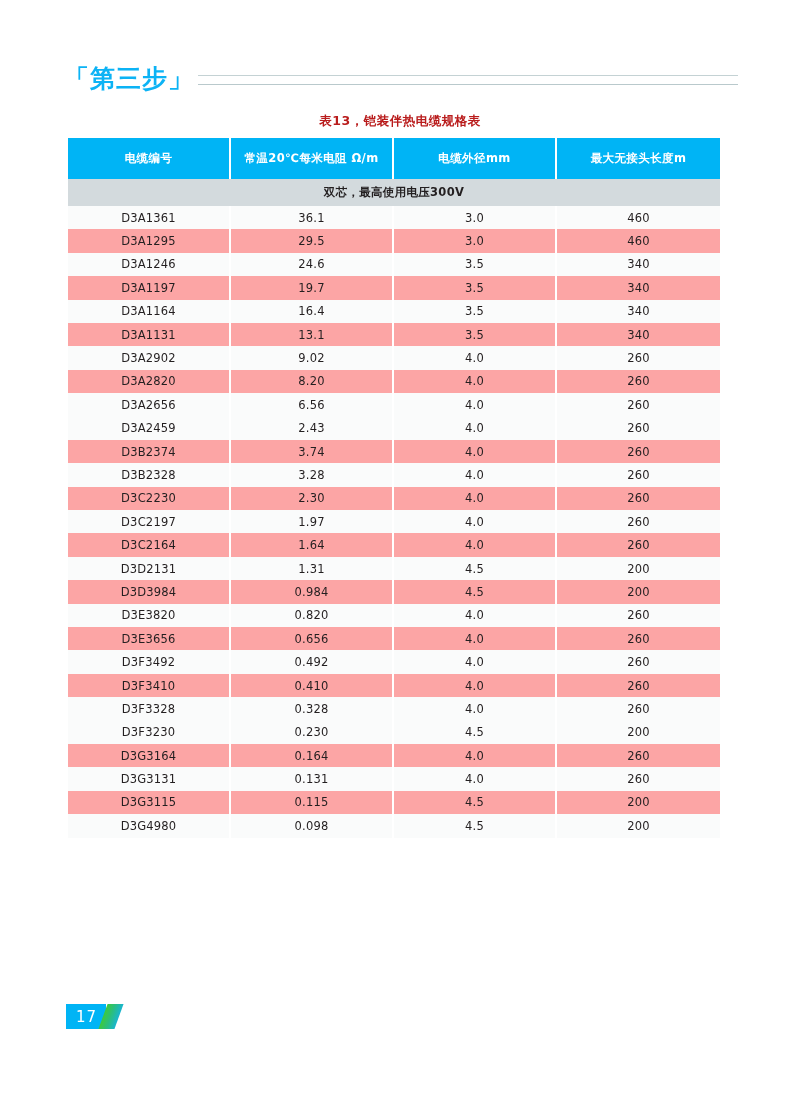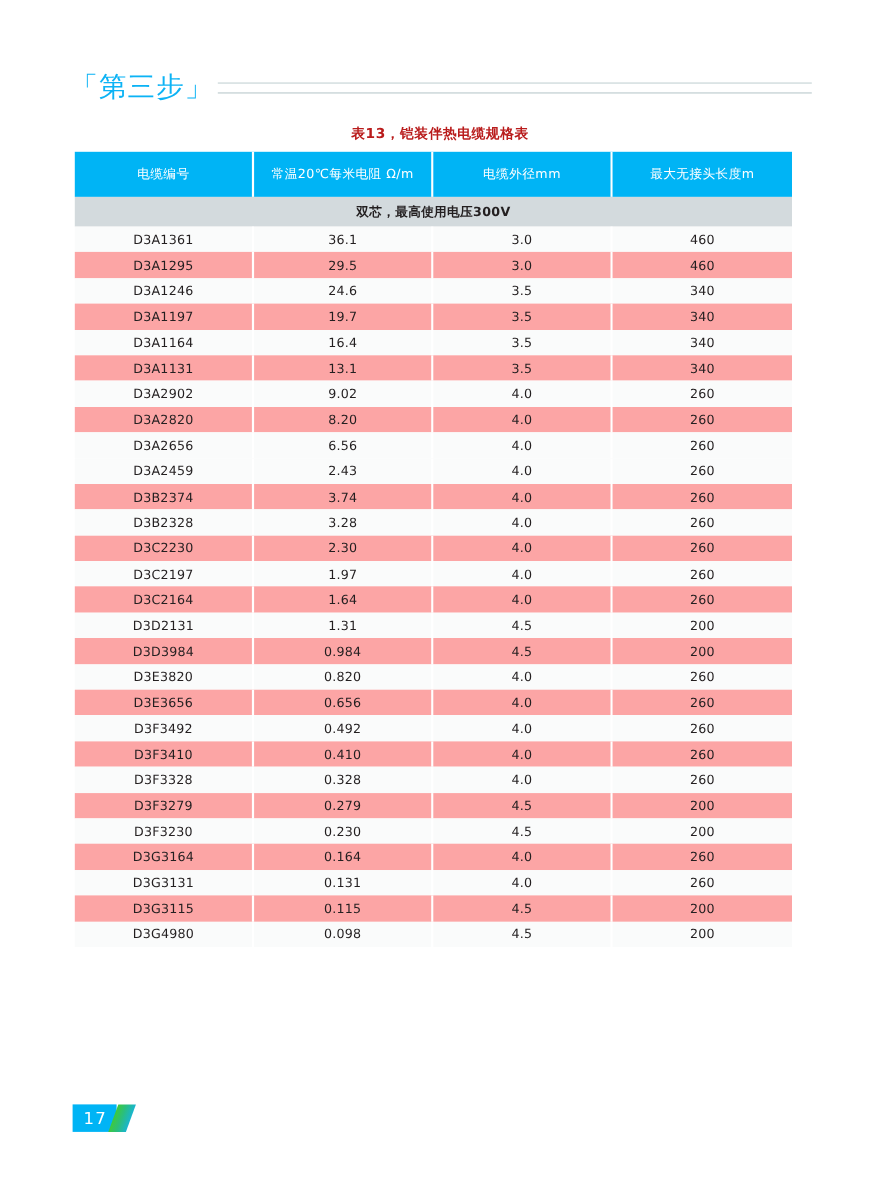--- a/index.html
+++ b/index.html
@@ -22,21 +22,21 @@
     left: 0;
     top: 57px;
     width: 800px;
     height: 42px;
     display: flex;
     align-items: center;
   }
   .step-title {
     margin-left: 64px;
     font-size: 25px;
-    font-weight: normal;
+    font-weight: bold;
     color: #0cb3f5;
     letter-spacing: 1px;
     white-space: nowrap;
     line-height: 1;
   }
   .header-rules {
     flex: 1;
     margin-left: 4px;
     margin-right: 62px;
     padding-top: 4px;
@@ -70,21 +70,21 @@
     width: 652px;
     border-collapse: separate;
     border-spacing: 0;
     table-layout: fixed;
   }
 
   .spec-table th {
     background: #00b4f5;
     color: #ffffff;
     font-size: 11.5px;
-    font-weight: normal;
+    font-weight: bold;
     height: 39px;
     letter-spacing: 0.4px;
     border-right: 2px solid #ffffff;
     vertical-align: middle;
   }
   .spec-table th:last-child {
     border-right: none;
   }
 
   .section-row td {
@@ -295,26 +295,20 @@
         <td class="cell">0.410</td>
         <td class="cell">4.0</td>
         <td class="cell">260</td>
       </tr>
       <tr class="row row-odd">
         <td class="cell">D3F3328</td>
         <td class="cell">0.328</td>
         <td class="cell">4.0</td>
         <td class="cell">260</td>
       </tr>
-      <tr class="row row-even">
-        <td class="cell">D3F3279</td>
-        <td class="cell">0.279</td>
-        <td class="cell">4.5</td>
-        <td class="cell">200</td>
-      </tr>
       <tr class="row row-odd">
         <td class="cell">D3F3230</td>
         <td class="cell">0.230</td>
         <td class="cell">4.5</td>
         <td class="cell">200</td>
       </tr>
       <tr class="row row-even">
         <td class="cell">D3G3164</td>
         <td class="cell">0.164</td>
         <td class="cell">4.0</td>

